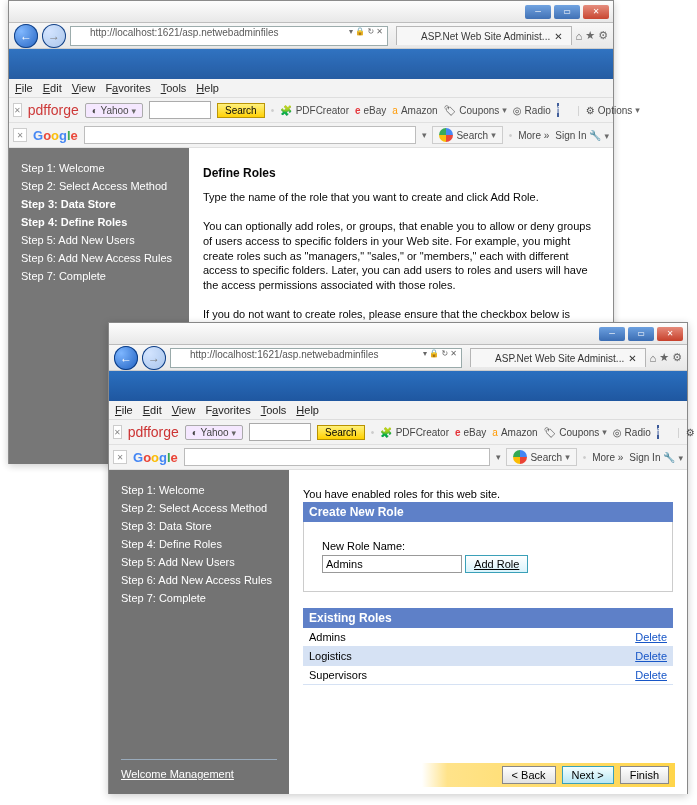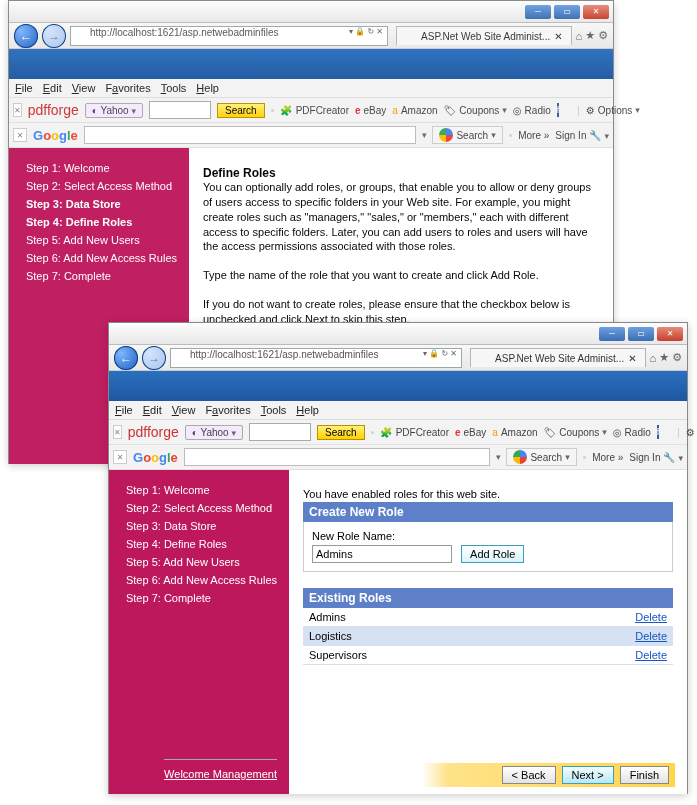--- a/index.html
+++ b/index.html
@@ -104,41 +104,41 @@
   }
   .g-search-btn { display:flex;align-items:center;gap:3px; border:1px solid #ccc;
     background:#f5f5f5; padding:1px 6px;}
   .g-logo { width:14px; height:14px; background:
         conic-gradient(#4285f4 0 25%, #ea4335 25% 50%, #fbbc05 50% 75%, #34a853 75% 100%);
         border-radius:50%; display:inline-block;}
 
   .content-area { display:flex; height: calc(100% - 22px - 26px - 30px - 20px - 24px - 24px); background:#fff;}
   .front .content-area { height: calc(100% - 22px - 26px - 30px - 20px - 24px - 24px); }
   .sidebar {
-    width: 180px; background: #be185d; color:#fff; padding: 14px 12px;
-    display:flex; flex-direction:column; justify-content:space-between;align-items:flex-end;
+    width: 180px; background: #737373; color:#fff; padding: 14px 12px;
+    display:flex; flex-direction:column; justify-content:space-between;
   }
   .steps { display:flex; flex-direction:column; gap:6px; font-size:11px;}
   .steps .bold { font-weight:bold;}
   .sidebar-footer { border-top:1px solid #9ab; padding-top:8px; font-size:11px; text-decoration:underline;}
   .main { flex:1; background:#fff; padding: 18px 14px; font-size:11px; color:#000; overflow:hidden;}
-  .main h { font-weight:bold; font-size:12px; display:block; }
+  .main h { font-weight:bold; font-size:12px; display:block; margin-bottom:10px;}
   .main p { margin: 0 0 14px 0; line-height:1.35;}
   .chk { margin-right:4px;}
 
   .section-hdr {
     background:#5e80c8; color:#fff; font-weight:bold; padding:3px 6px; font-size:12px;
   }
   .panel { border:1px solid #ccc; border-top:none; background:#fff;}
-  .new-role-box { padding:8px;}
+  .new-role-box { padding:18px;}
   .new-role-box label { display:block; margin-bottom:3px;}
   .new-role-box input[type=text] { width:140px; border:1px solid #999; padding:2px 3px; font-size:11px;}
   .add-role-btn {
     border:1px solid #3aa0b8; background: linear-gradient(#fff,#d9f3fb);
-    padding:2px 8px; font-size:11px; margin-left:6px;
+    padding:2px 8px; font-size:11px; text-decoration:underline;
   }
 
   .roles-table { width:100%; border-collapse:collapse;}
   .roles-table td { padding:3px 6px; font-size:11px;}
   .roles-table .link { color:#1756c7; text-decoration:underline; text-align:right;}
   .roles-table tr.alt { background:#d6e2f4;}
   .roles-table tr { border-bottom:1px solid #d6e2f4;}
 
   .wizard-btns {
     position:absolute; bottom:6px; right:12px; display:flex; gap:6px;
@@ -239,22 +239,22 @@
         <span>Step 2: Select Access Method</span>
         <span class="bold">Step 3: Data Store</span>
         <span class="bold">Step 4: Define Roles</span>
         <span>Step 5: Add New Users</span>
         <span>Step 6: Add New Access Rules</span>
         <span>Step 7: Complete</span>
       </div>
     </div>
     <div class="main">
       <h>Define Roles</h>
+      <p>Type the name of the role that you want to create and click Add Role.</p>
       <p>You can optionally add roles, or groups, that enable you to allow or deny groups of users access to specific folders in your Web site. For example, you might create roles such as "managers," "sales," or "members," each with different access to specific folders. Later, you can add users to roles and users will have the access permissions associated with those roles.</p>
-      <p>Type the name of the role that you want to create and click Add Role.</p>
       <p>If you do not want to create roles, please ensure that the checkbox below is unchecked and click Next to skip this step.</p>
       <label>
         <input type="checkbox" class="chk" checked="" style="">
         <span>Enable roles for this Web site.</span>
       </label>
     </div>
   </div>
 </div>
 
 <div class="browser front">

